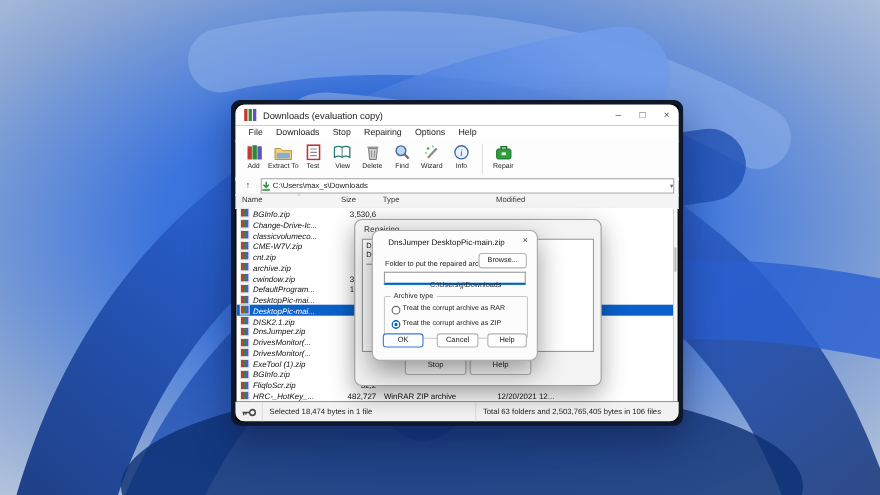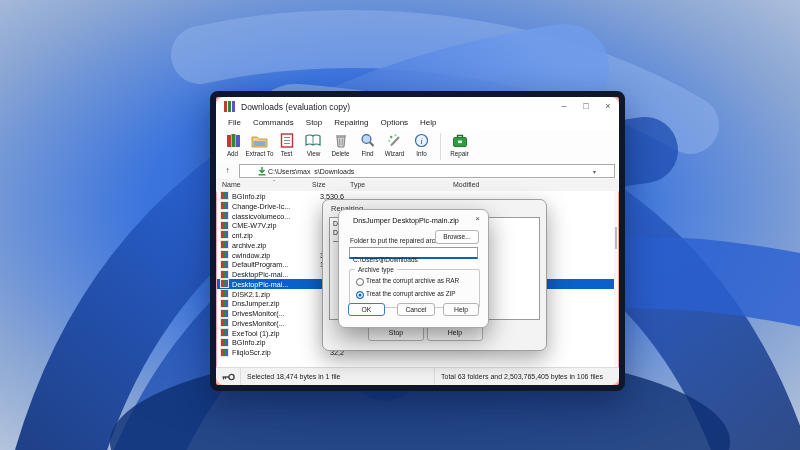--- a/index.html
+++ b/index.html
@@ -1,55 +1,55 @@
 <!DOCTYPE html>
 <html><head>
 <meta charset="utf-8">
 <style>
   html,body{margin:0;padding:0;background:#444;}
   #screen{position:relative;width:800px;height:450px;overflow:hidden;
     font-family:"Liberation Sans",sans-serif;-webkit-font-smoothing:antialiased;}
   .abs{position:absolute;}
   
-  .win{position:absolute;left:210px;top:91px;width:403px;height:288px;background:#fca5a5;
-    border:6px solid #0f172a;border-radius:8px;box-shadow:0 14px 34px rgba(10,20,60,.45);z-index:1;}
+  .win{position:absolute;left:210px;top:91px;width:403px;height:288px;background:#000000;
+    border:4px solid #0f172a;border-radius:8px;box-shadow:0 14px 34px rgba(10,20,60,.45);z-index:1;}
   .titlebar{position:absolute;left:0;top:0;right:0;height:19px;display:flex;align-items:center;
     border-radius:8px 8px 0 0;background:#fff;}
   .appicon{width:11px;height:11px;margin:0 6px 0 8px;display:flex;gap:1px;align-items:flex-end;}
   .appicon i{display:block;width:3px;height:11px;}
   .ttl{font-size:8.5px;color:#222;flex:1;white-space:nowrap;overflow:hidden;}
   .wc{width:22px;text-align:center;font-size:9px;color:#555;line-height:19px;cursor:default;}
   .menubar{position:absolute;left:0;top:19px;right:0;height:14px;display:flex;align-items:center;
     padding-left:6px;gap:0;background:#fff;border-bottom:1px solid #ececec;}
   .mi{font-size:8px;color:#222;padding:0 6px;line-height:14px;}
   .toolbar{position:absolute;left:0;top:33px;right:0;height:33px;background:#fdfdfd;
     border-bottom:1px solid #e4e4e4;display:flex;align-items:flex-start;padding:2px 0 0 3px;}
   .tbtn{width:27px;display:flex;flex-direction:column;align-items:center;}
   .tico{width:20px;height:17px;display:flex;align-items:center;justify-content:center;}
   .tlbl{font-size:6.3px;color:#222;white-space:nowrap;margin-top:1px;}
   .tsep{width:1px;height:27px;background:#ddd;margin:1px 5px 0 5px;}
   .addr{position:absolute;left:0;top:66px;right:0;height:16px;display:flex;align-items:center;
     background:#fbfbfb;border-bottom:1px solid #e4e4e4;padding:0 4px;}
   .upbtn{width:15px;height:12px;font-size:8px;color:#444;text-align:center;line-height:12px;}
   .combo{flex:1;height:12px;background:#fff;border:1px solid #ababab;display:flex;align-items:center;
-    padding:0 18px;margin-left:4px;}
+    padding:0 0;margin-left:4px;}
   .combo input{flex:1;border:0;outline:0;font-size:7px;color:#222;height:10px;padding:0 2px;
     font-family:"Liberation Sans",sans-serif;background:transparent;}
   .chev{font-size:6px;color:#666;}
   .heads{position:absolute;left:0;top:82px;right:0;height:12px;background:#f4f4f4;
     border-bottom:1px solid #d8d8d8;font-size:7px;color:#333;}
   .heads span{position:absolute;top:2px;}
   .flist{position:absolute;left:1px;top:94px;width:397px;height:176px;background:#fff;overflow:hidden;}
   .frow{position:relative;height:9.78px;}
   .frow.sel{background:#0a61c9;}
   .frow.sel .fname,.frow.sel .fsize{color:#fff;}
   .zico{position:absolute;left:4px;top:1.4px;width:7px;height:7px;background:
     linear-gradient(90deg,#c23a32 0 33%,#2c8a34 33% 66%,#5a55c0 66% 100%);
     outline:1px solid #e7e7e7;}
-  .fname{position:absolute;left:15px;top:1px;font-size:7.2px;color:#111;white-space:nowrap;}
+  .fname{position:absolute;left:15px;top:1px;font-size:7.2px;color:#111;white-space:nowrap;font-style:italic;}
   .fsize{position:absolute;right:270px;top:1px;font-size:7.2px;color:#111;white-space:nowrap;}
   .ftype{position:absolute;left:134px;top:1px;font-size:7.2px;color:#111;white-space:nowrap;}
   .fmod{position:absolute;left:237px;top:1px;font-size:7.2px;color:#111;white-space:nowrap;}
   .vscroll{position:absolute;right:1px;top:94px;width:4px;height:176px;background:#f6f6f6;}
   .vthumb{position:absolute;left:1px;top:36px;width:2px;height:22px;background:#bbb;}
   .statbar{position:absolute;left:0;right:0;bottom:0;height:17px;background:#f2f2f2;
     border-top:1px solid #dcdcdc;border-radius:0 0 8px 8px;display:flex;align-items:center;font-size:7px;color:#222;}
   .scell1{width:24px;display:flex;align-items:center;justify-content:center;border-right:1px solid #ddd;height:100%;}
   .scell2{flex:1;padding-left:6px;border-right:1px solid #ddd;height:100%;display:flex;align-items:center;}
   .scell3{width:178px;padding-left:6px;height:100%;display:flex;align-items:center;}
@@ -65,21 +65,21 @@
   .repdlg{position:absolute;left:338px;top:209px;width:149px;height:117px;background:#fcfcfc;
     border:1px solid #a8a8a8;border-radius:7px;box-shadow:0 10px 24px rgba(0,0,0,.4);z-index:3;}
   .rdttl{position:absolute;left:14px;top:6px;font-size:7.3px;color:#111;white-space:nowrap;}
   .rdclose{position:absolute;right:8px;top:4px;font-size:8px;color:#444;}
   .rdlbl{position:absolute;left:11px;top:27px;font-size:6.6px;color:#222;}
   .browse{position:absolute;right:9px;top:20px;width:42px;height:12px;background:#fdfdfd;
     border:1px solid #b3b3b3;border-radius:3px;font-size:6.6px;color:#222;text-align:center;line-height:11px;}
   .rfield{position:absolute;left:10px;top:37px;width:129px;height:12px;background:#fff;
     border:1px solid #9a9a9a;border-bottom:2px solid #0067c0;box-sizing:border-box;}
   .rfield input{width:100%;height:100%;border:0;outline:0;font-size:6.6px;color:#222;padding:0 3px;
-    box-sizing:border-box;font-family:"Liberation Sans",sans-serif;background:transparent;}
+    box-sizing:border-box;font-family:"Liberation Sans",sans-serif;background:transparent;margin-left:38px;}
   .grp{position:absolute;left:10px;top:59px;width:129px;height:37px;border:1px solid #c9c9c9;border-radius:2px;}
   .grplbl{position:absolute;left:5px;top:-4px;background:#fcfcfc;padding:0 3px;font-size:6.5px;color:#222;}
   .radio{position:absolute;left:6px;width:6px;height:6px;border:1px solid #666;border-radius:50%;background:#fff;}
   .radio.on{border:1px solid #0067c0;background:#0067c0;box-shadow:inset 0 0 0 1.5px #fff;}
   .radlbl{position:absolute;left:16px;font-size:6.4px;color:#222;white-space:nowrap;}
   .dbtn{position:absolute;top:93px;height:13px;background:#fdfdfd;border:1px solid #b3b3b3;border-radius:3px;
     font-size:6.8px;color:#222;text-align:center;line-height:12px;box-sizing:border-box;}
   .dbtn.focus{border:1.5px solid #3a78d8;}
 </style>
 </head>
@@ -124,21 +124,21 @@
           <i style="background:#5a55c0"></i>
       </span>
       <span class="ttl">Downloads (evaluation copy)</span>
       <span class="wc">–</span>
       <span class="wc">□</span>
       <span class="wc">×</span>
     </div>
 
     <div class="menubar">
       <span class="mi">File</span>
-      <span class="mi">Commands</span>
+      <span class="mi">Downloads</span>
       <span class="mi">Stop</span>
       <span class="mi">Repairing</span>
       <span class="mi">Options</span>
       <span class="mi">Help</span>
     </div>
 
     <div class="toolbar">
       <div class="tbtn">
         <span class="tico">
           <svg width="16" height="15">
@@ -329,20 +329,27 @@
         </div>
       <div class="frow">
           <i class="zico"></i>
           <span class="fname">BGInfo.zip</span>
           <span class="fsize">463,0</span>
         </div>
       <div class="frow">
           <i class="zico"></i>
           <span class="fname">FliqloScr.zip</span>
           <span class="fsize">32,2</span>
+        </div>
+      <div class="frow">
+          <i class="zico"></i>
+          <span class="fname">HRC-_HotKey_...</span>
+          <span class="fsize">482,727</span>
+          <span class="ftype">WinRAR ZIP archive</span>
+          <span class="fmod">12/20/2021 12...</span>
         </div>
     </div>
     <div class="vscroll">
         <div class="vthumb"></div>
       </div>
 
     <div class="statbar">
       <span class="scell1">
         <svg width="13" height="8">
             <circle cx="9.5" cy="4" r="2.6" fill="none" stroke="#444" stroke-width="1.4"></circle>

